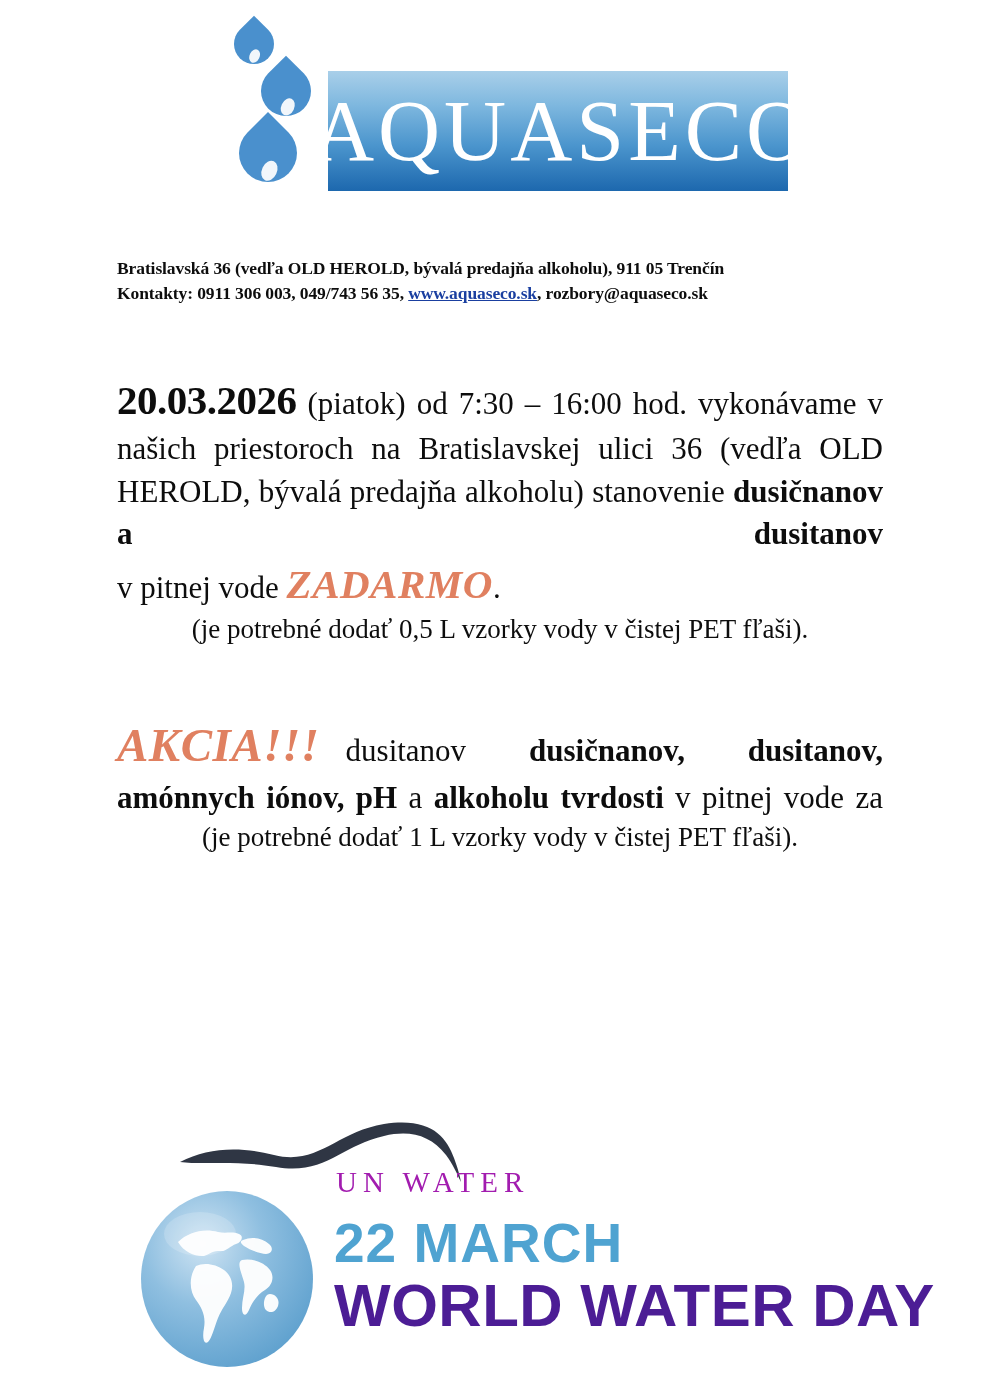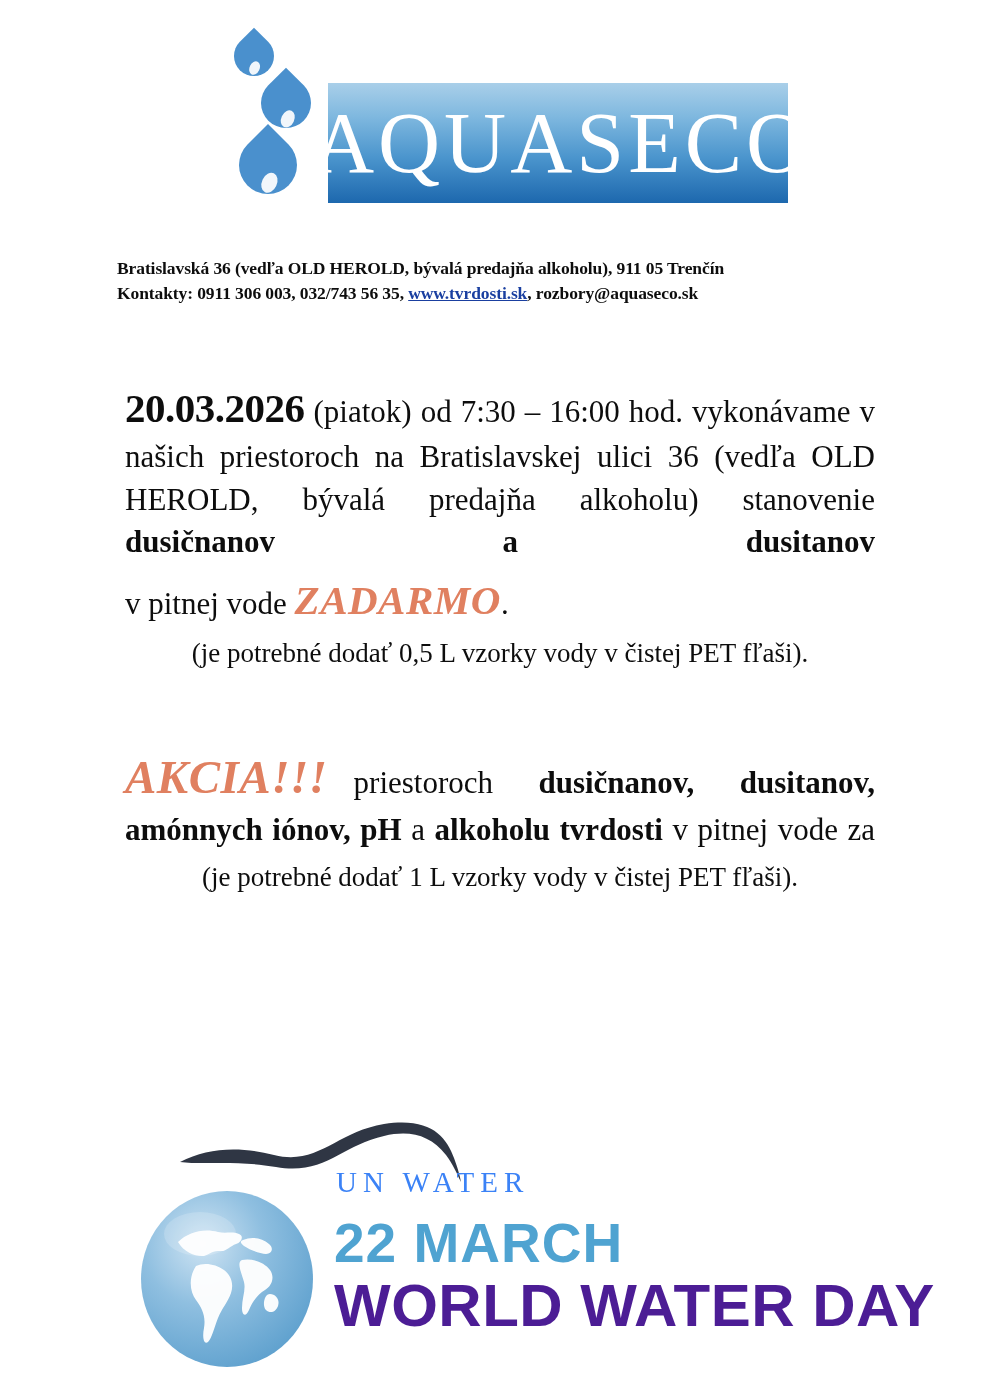--- a/index.html
+++ b/index.html
@@ -22,21 +22,21 @@
   .brand-header {
     position: absolute;
     left: 0;
     top: 0;
     width: 991px;
     height: 215px;
   }
   .brand-logo {
     position: absolute;
     left: 228px;
-    top: 28px;
+    top: 16px;
     width: 560px;
     height: 175px;
   }
   .drops {
     position: absolute;
     left: 0;
     top: 0;
     width: 86px;
     height: 172px;
   }
@@ -108,21 +108,21 @@
   .body-copy {
     position: absolute;
     left: 117px;
     top: 372px;
     width: 766px;
     font-size: 31px;
     line-height: 1.37;
     text-align: justify;
     color: #0d0d0d;
   }
-  .para { margin: 8px; }
+  .para { margin: 0; }
   .para.justify { text-align: justify; text-align-last: justify; }
   .para.left { text-align: center; text-align-last: left; }
 
   .date-strong {
     font-weight: bold;
     font-size: 41px;
     letter-spacing: -0.5px;
   }
   .b { font-weight: bold; }
 
@@ -182,21 +182,21 @@
     width: 420px;
     height: 66px;
   }
   .wwd-unwater {
     position: absolute;
     left: 198px;
     top: 48px;
     font-family: "Liberation Serif", "DejaVu Serif", serif;
     font-size: 29px;
     letter-spacing: 6px;
-    color: #3b82f6;
+    color: #a21caf;
     white-space: nowrap;
   }
   .wwd-march {
     position: absolute;
     left: 196px;
     top: 98px;
     font-family: "Liberation Sans", "DejaVu Sans", sans-serif;
     font-weight: bold;
     font-size: 55px;
     letter-spacing: 1px;
@@ -231,35 +231,35 @@
 
     <div class="brand-plate">
       <span class="brand-wordmark">AQUASECO</span>
     </div>
   </div>
 </header>
 
 <section class="contact-block">
   <div class="contact-line">Bratislavská 36 (vedľa OLD HEROLD, bývalá predajňa alkoholu), 911 05 Trenčín</div>
   <div class="contact-line">
-    <span>Kontakty: 0911 306 003, 032/743 56 35, </span><a class="contact-link" href="#">www.tvrdosti.sk</a><span>, </span><span>rozbory@aquaseco.sk</span>
+    <span>Kontakty: 0911 306 003, 049/743 56 35, </span><a class="contact-link" href="#">www.aquaseco.sk</a><span>, </span><span>rozbory@aquaseco.sk</span>
   </div>
 </section>
 
 <main class="body-copy">
 
   <p class="para justify"><span class="date-strong">20.03.2026</span><span> (piatok) od 7:30 – 16:00 hod. </span><span>vykonávame v našich priestoroch na Bratislavskej ulici 36 (vedľa OLD HEROLD, bývalá predajňa alkoholu) stanovenie </span><span class="b">dusičnanov a dusitanov</span></p>
 
   <p class="para left"><span>v pitnej vode </span><span class="accent zadarmo">ZADARMO</span><span>.</span></p>
 
   <p class="note">(je potrebné dodať 0,5 L vzorky vody v čistej PET fľaši).</p>
 
   <div class="spacer-lg"></div>
 
-  <p class="para justify"><span class="accent akcia-word">AKCIA!!!</span><span>priestoroch </span><span class="b">dusičnanov, dusitanov, amónnych iónov, pH</span><span> a </span><span class="b">alkoholu tvrdosti</span><span> v pitnej vode za</span></p>
+  <p class="para justify"><span class="accent akcia-word">AKCIA!!!</span><span>dusitanov </span><span class="b">dusičnanov, dusitanov, amónnych iónov, pH</span><span> a </span><span class="b">alkoholu tvrdosti</span><span> v pitnej vode za</span></p>
 
 
   <p class="note">(je potrebné dodať 1 L vzorky vody v čistej PET fľaši).</p>
 </main>
 
 <footer class="wwd-logo">
 
   <svg class="wwd-swoosh" viewBox="0 0 420 66">
     <path d="M2,44 C30,30 60,28 96,37 C140,48 158,14 206,6 C252,-1 268,18 276,40 C280,51 282,58 283,64 C279,56 275,46 268,37 C252,17 232,12 206,18 C164,27 146,58 98,49 C58,42 26,47 2,44 Z" fill="#2f3644"></path>
   </svg>

